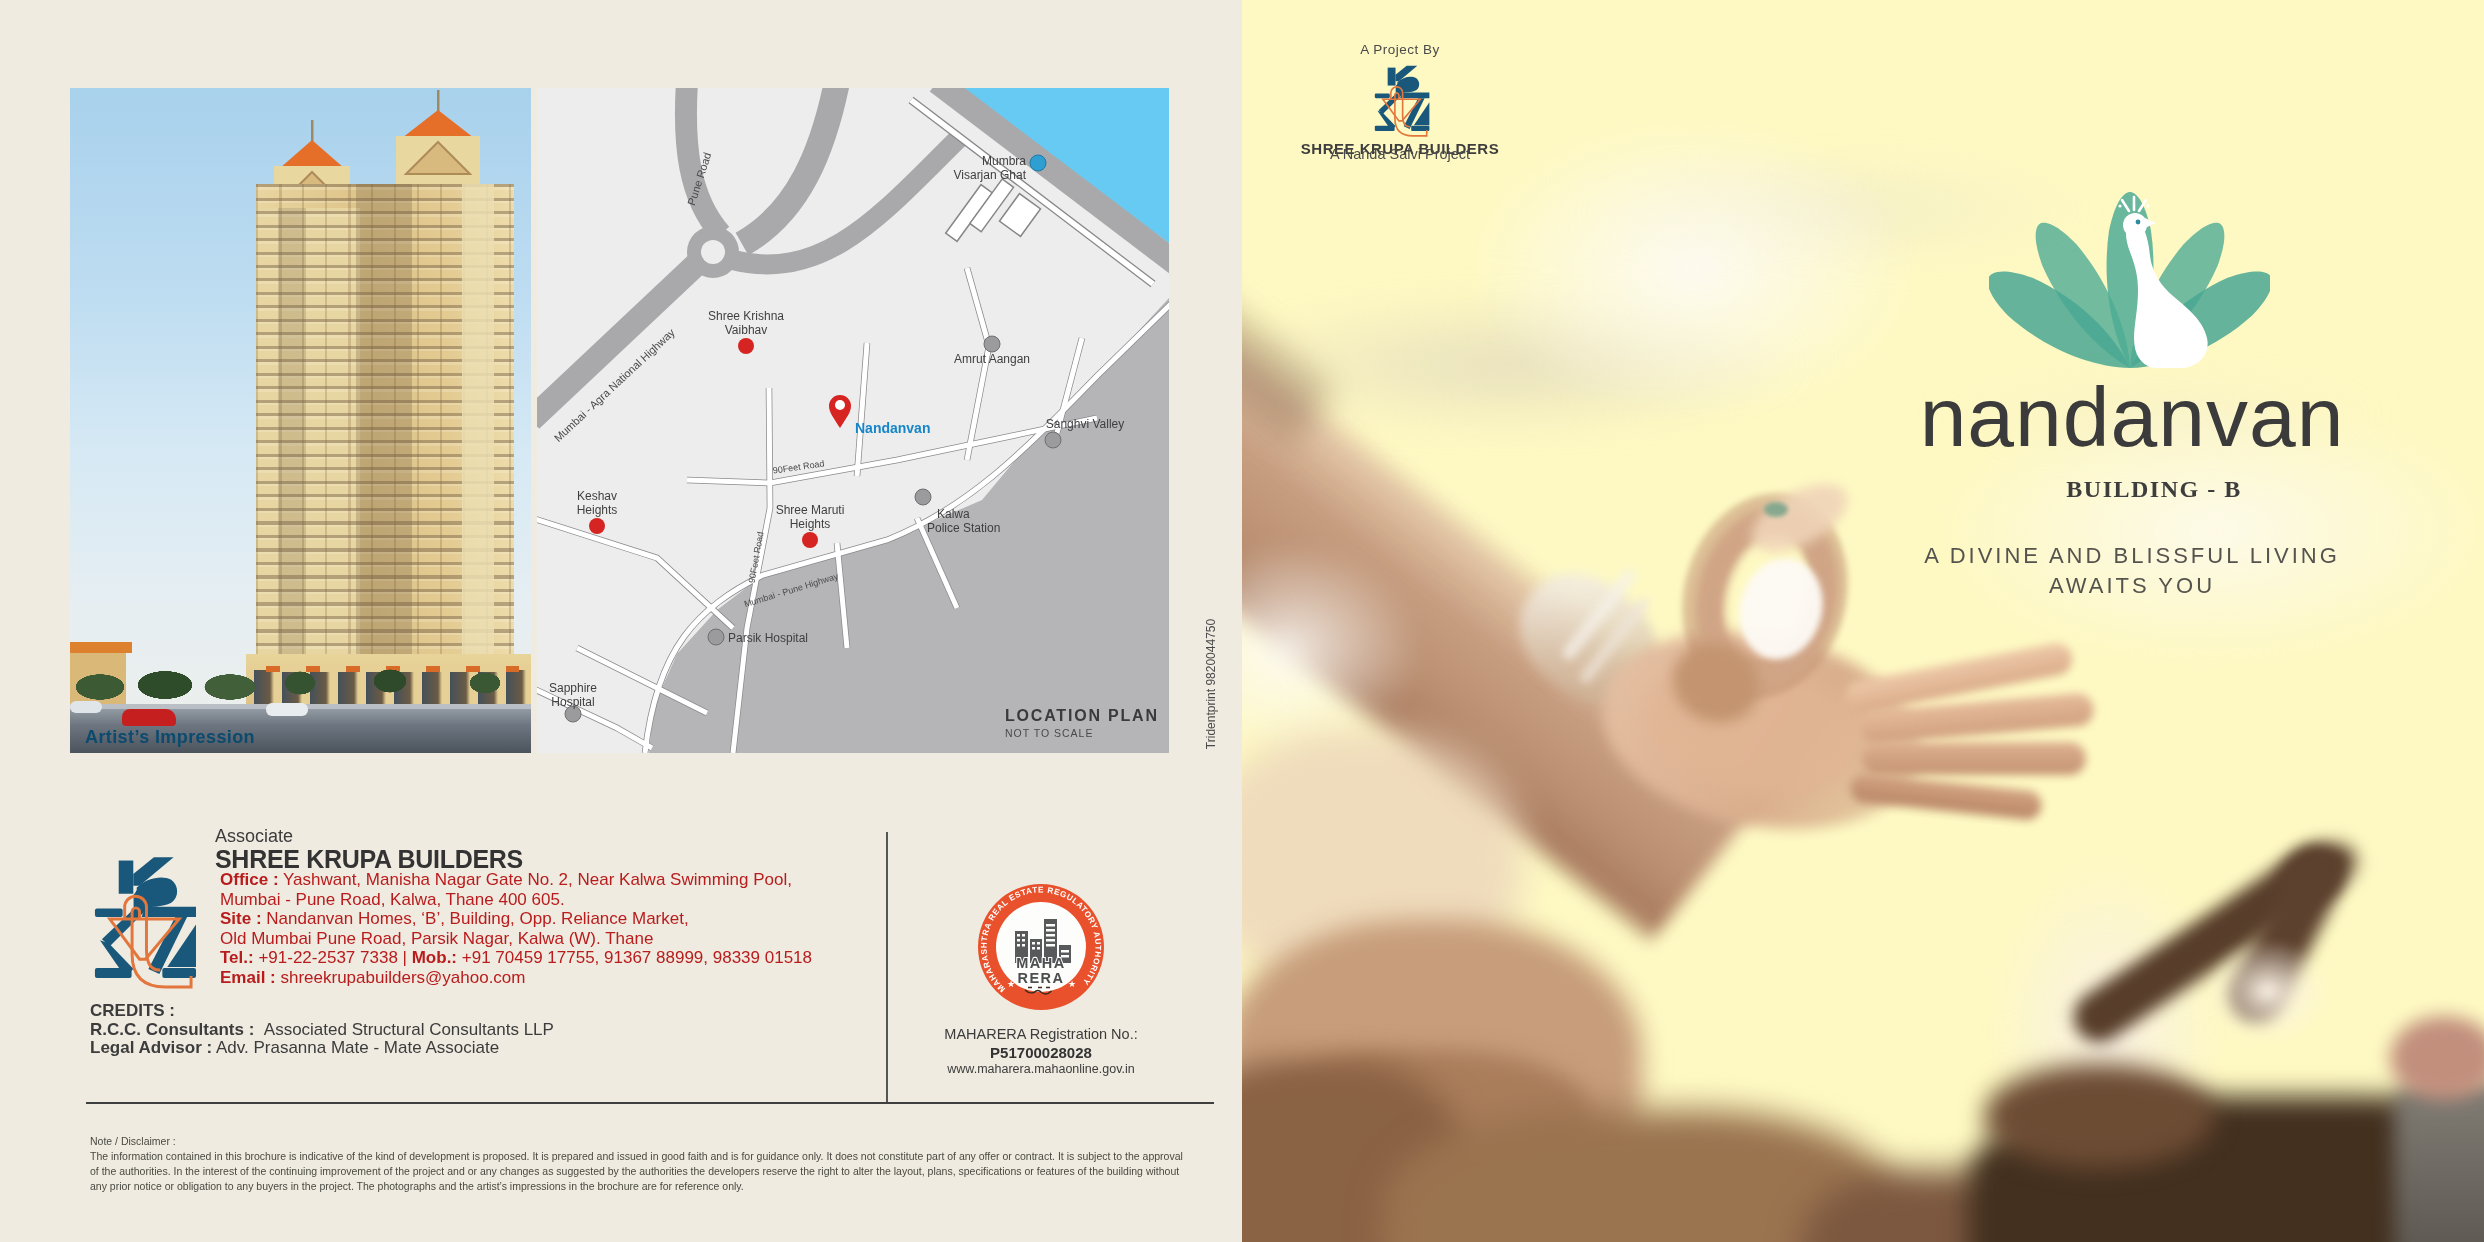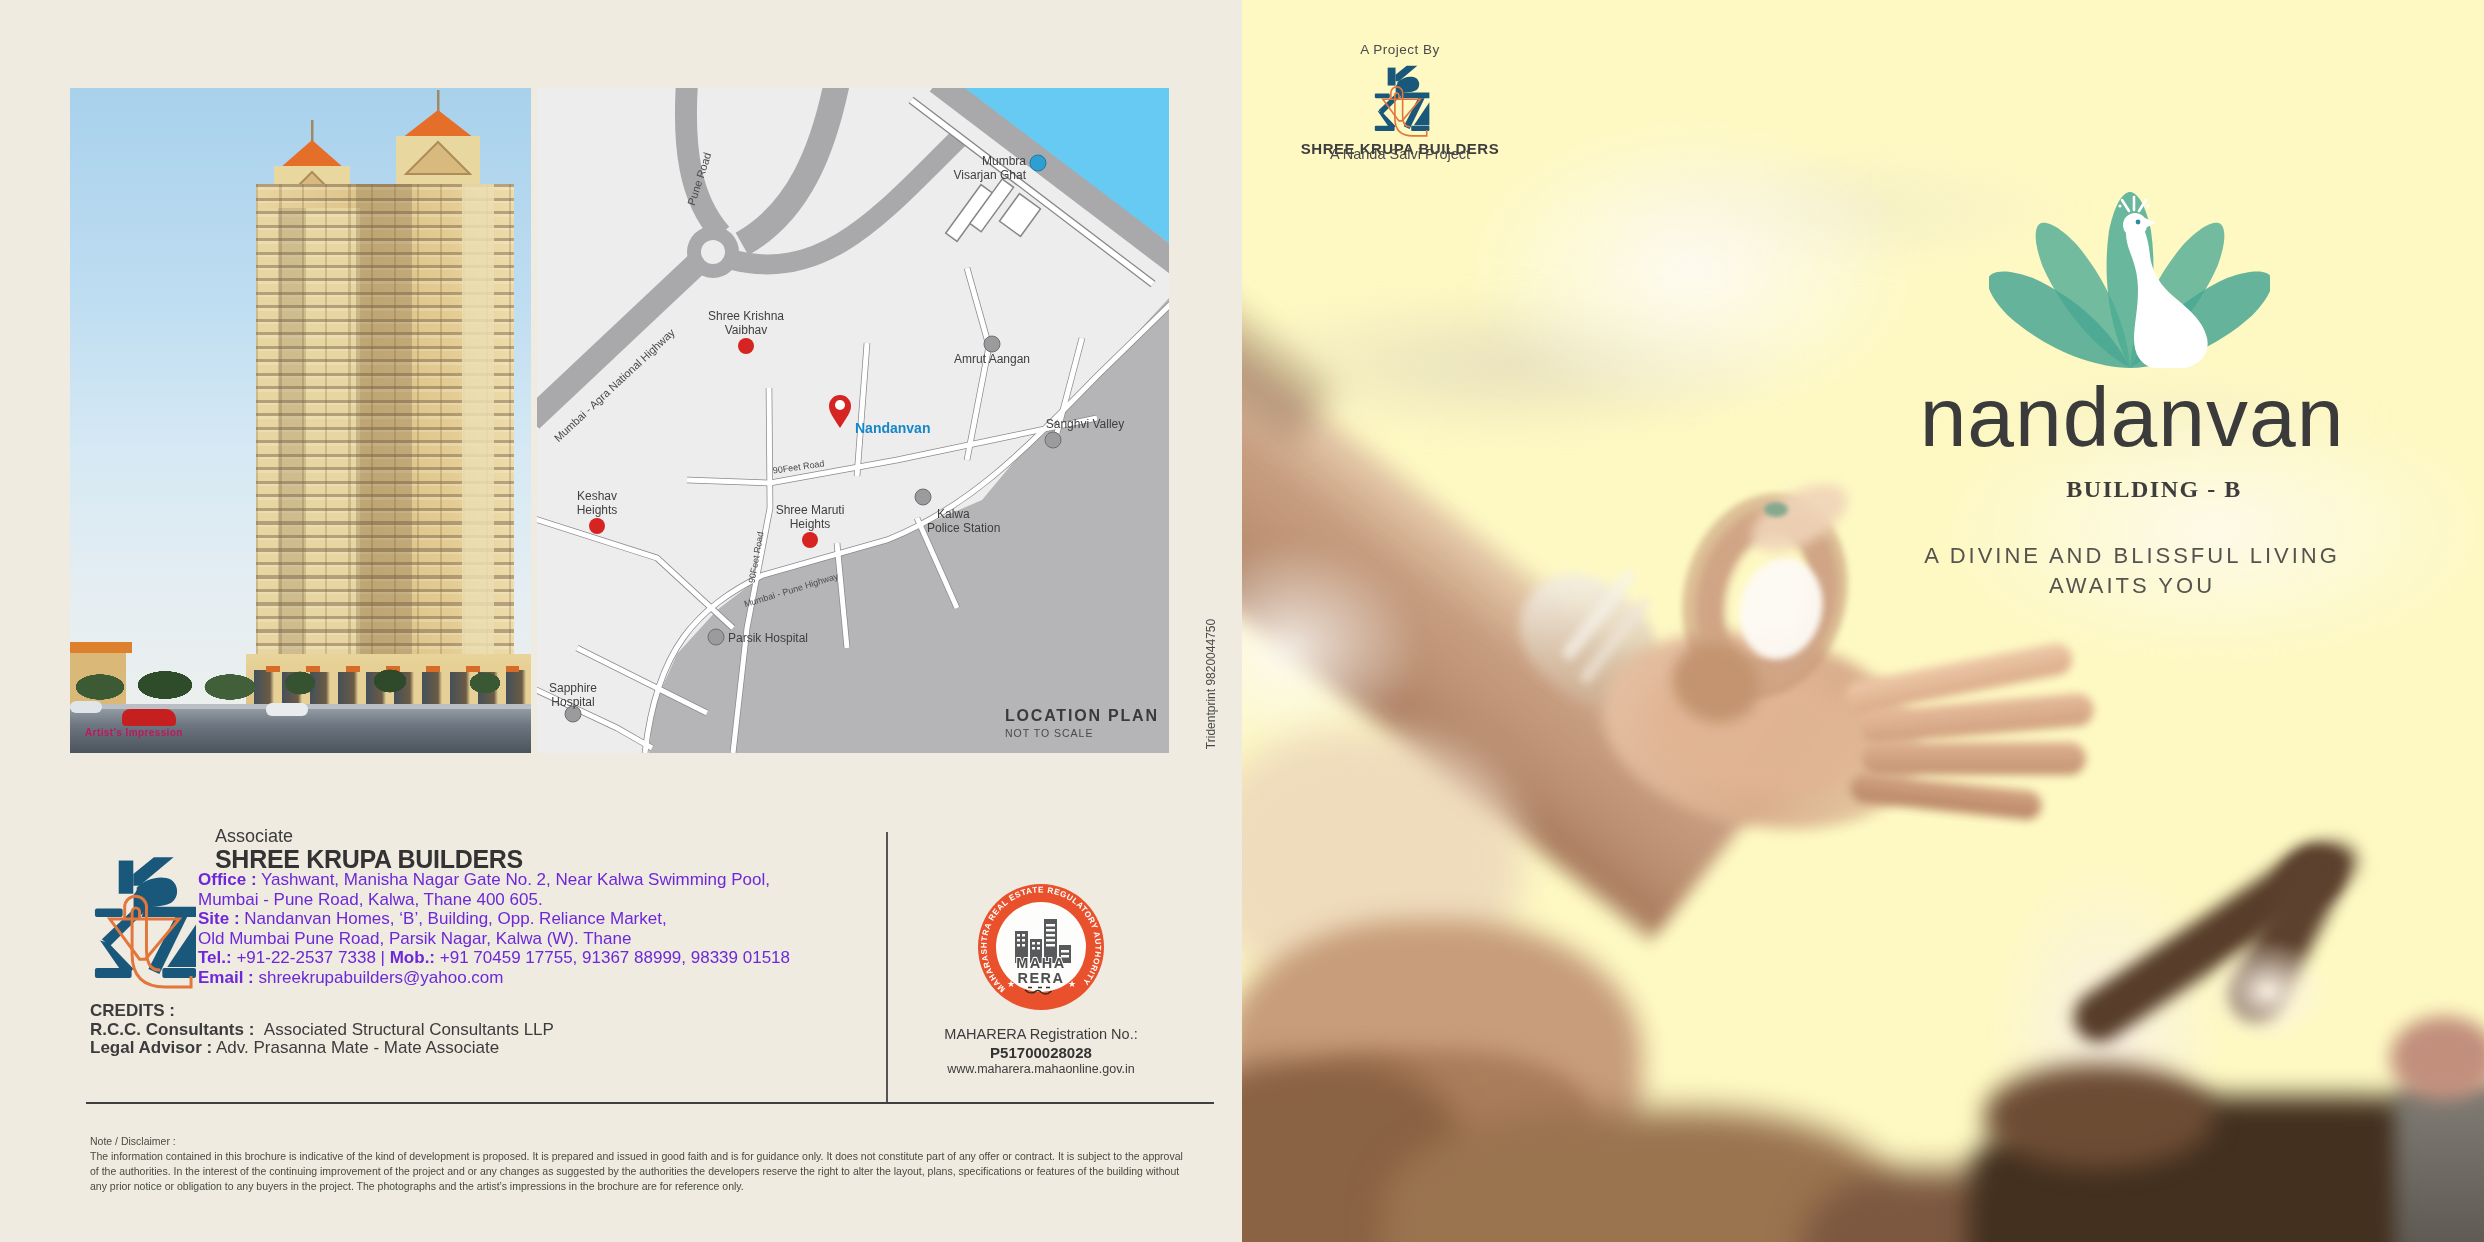--- a/index.html
+++ b/index.html
@@ -64,21 +64,21 @@
     <div class="abs" style="left:200px;top:572px;width:260px;height:48px;background:radial-gradient(ellipse 25px 19px at 30px 23px,#355231 60%,rgba(0,0,0,0) 61%),radial-gradient(ellipse 27px 19px at 120px 21px,#2e4a2b 60%,rgba(0,0,0,0) 61%),radial-gradient(ellipse 25px 17px at 215px 23px,#3a5834 60%,rgba(0,0,0,0) 61%);"></div>
 
     <div class="abs" style="left:0;top:618px;width:461px;height:47px;background:linear-gradient(180deg,#99a1aa 0%,#6e7781 40%,#4b535d 100%);"></div>
     <div class="abs" style="left:0;top:616px;width:461px;height:5px;background:#b9bfc4;"></div>
 
     <div class="abs" style="left:52px;top:621px;width:54px;height:17px;border-radius:8px 10px 4px 4px;background:#c51f1f;"></div>
 
     <div class="abs" style="left:196px;top:615px;width:42px;height:13px;border-radius:6px;background:#e8ecee;"></div>
     <div class="abs" style="left:0px;top:613px;width:32px;height:12px;border-radius:6px;background:#dfe5e8;"></div>
 
-    <div class="abs" style="left:15px;top:639px;font-size:10px;font-weight:bold;letter-spacing:.4px;color:#be185d;">Artist’s Impression</div>
+    <div class="abs" style="left:15px;top:639px;font-size:18px;font-weight:bold;letter-spacing:.4px;color:#0c4a6e;">Artist’s Impression</div>
   </div>
 
   <div class="abs" id="map" style="left:537px;top:88px;width:632px;height:665px;overflow:hidden;background:#ededee;">
     <svg width="632" height="665" viewBox="0 0 632 665">
       <rect x="0" y="0" width="632" height="665" fill="#ededee"></rect>
 
       <polygon points="420,0 632,0 632,155 432,9" fill="#67caf2"></polygon>
 
       <line x1="400" y1="-6" x2="645" y2="180" stroke="#a9a9ab" stroke-width="24"></line>
 
@@ -189,21 +189,21 @@
     </g>
     <g fill="none" stroke="#e2763c" stroke-width="3">
       <path d="M37,69.5 V 57.5 A 11,11 0 0 1 59,57.5 V 100 Q 59,121 72,121 L 73,121"></path>
       <path d="M22,69.5 L92,69.5 L58,110 L52,110 Z"></path>
       <path d="M52,69.5 V 62 A 3.75,3.75 0 0 0 44.5,62 V 105 Q 44.5,138 78,138 L 104,138 V 127"></path>
     </g>
   </svg>
 
   <div class="abs" style="left:215px;top:826px;font-size:18px;color:#3c3c3c;">Associate</div>
   <div class="abs" style="left:215px;top:845px;font-size:25px;font-weight:bold;color:#333;letter-spacing:-0.3px;">SHREE KRUPA BUILDERS</div>
-  <div class="abs" style="left:198px;top:870px;font-size:17px;line-height:19.6px;color:#6d28d9;">
+  <div class="abs" style="left:220px;top:870px;font-size:17px;line-height:19.6px;color:#b91c1c;">
     <b>Office :</b> Yashwant, Manisha Nagar Gate No. 2, Near Kalwa Swimming Pool,<br>
     Mumbai - Pune Road, Kalwa, Thane 400 605.<br>
     <b>Site :</b> Nandanvan Homes, ‘B’, Building, Opp. Reliance Market,<br>
     Old Mumbai Pune Road, Parsik Nagar, Kalwa (W). Thane<br>
     <b>Tel.:</b> +91-22-2537 7338 | <b>Mob.:</b> +91 70459 17755, 91367 88999, 98339 01518<br>
     <b>Email :</b> shreekrupabuilders@yahoo.com
   </div>
 
   <div class="abs" style="left:90px;top:1002px;font-size:17px;line-height:18.6px;color:#3c3c3c;">
     <b>CREDITS :</b><br>

